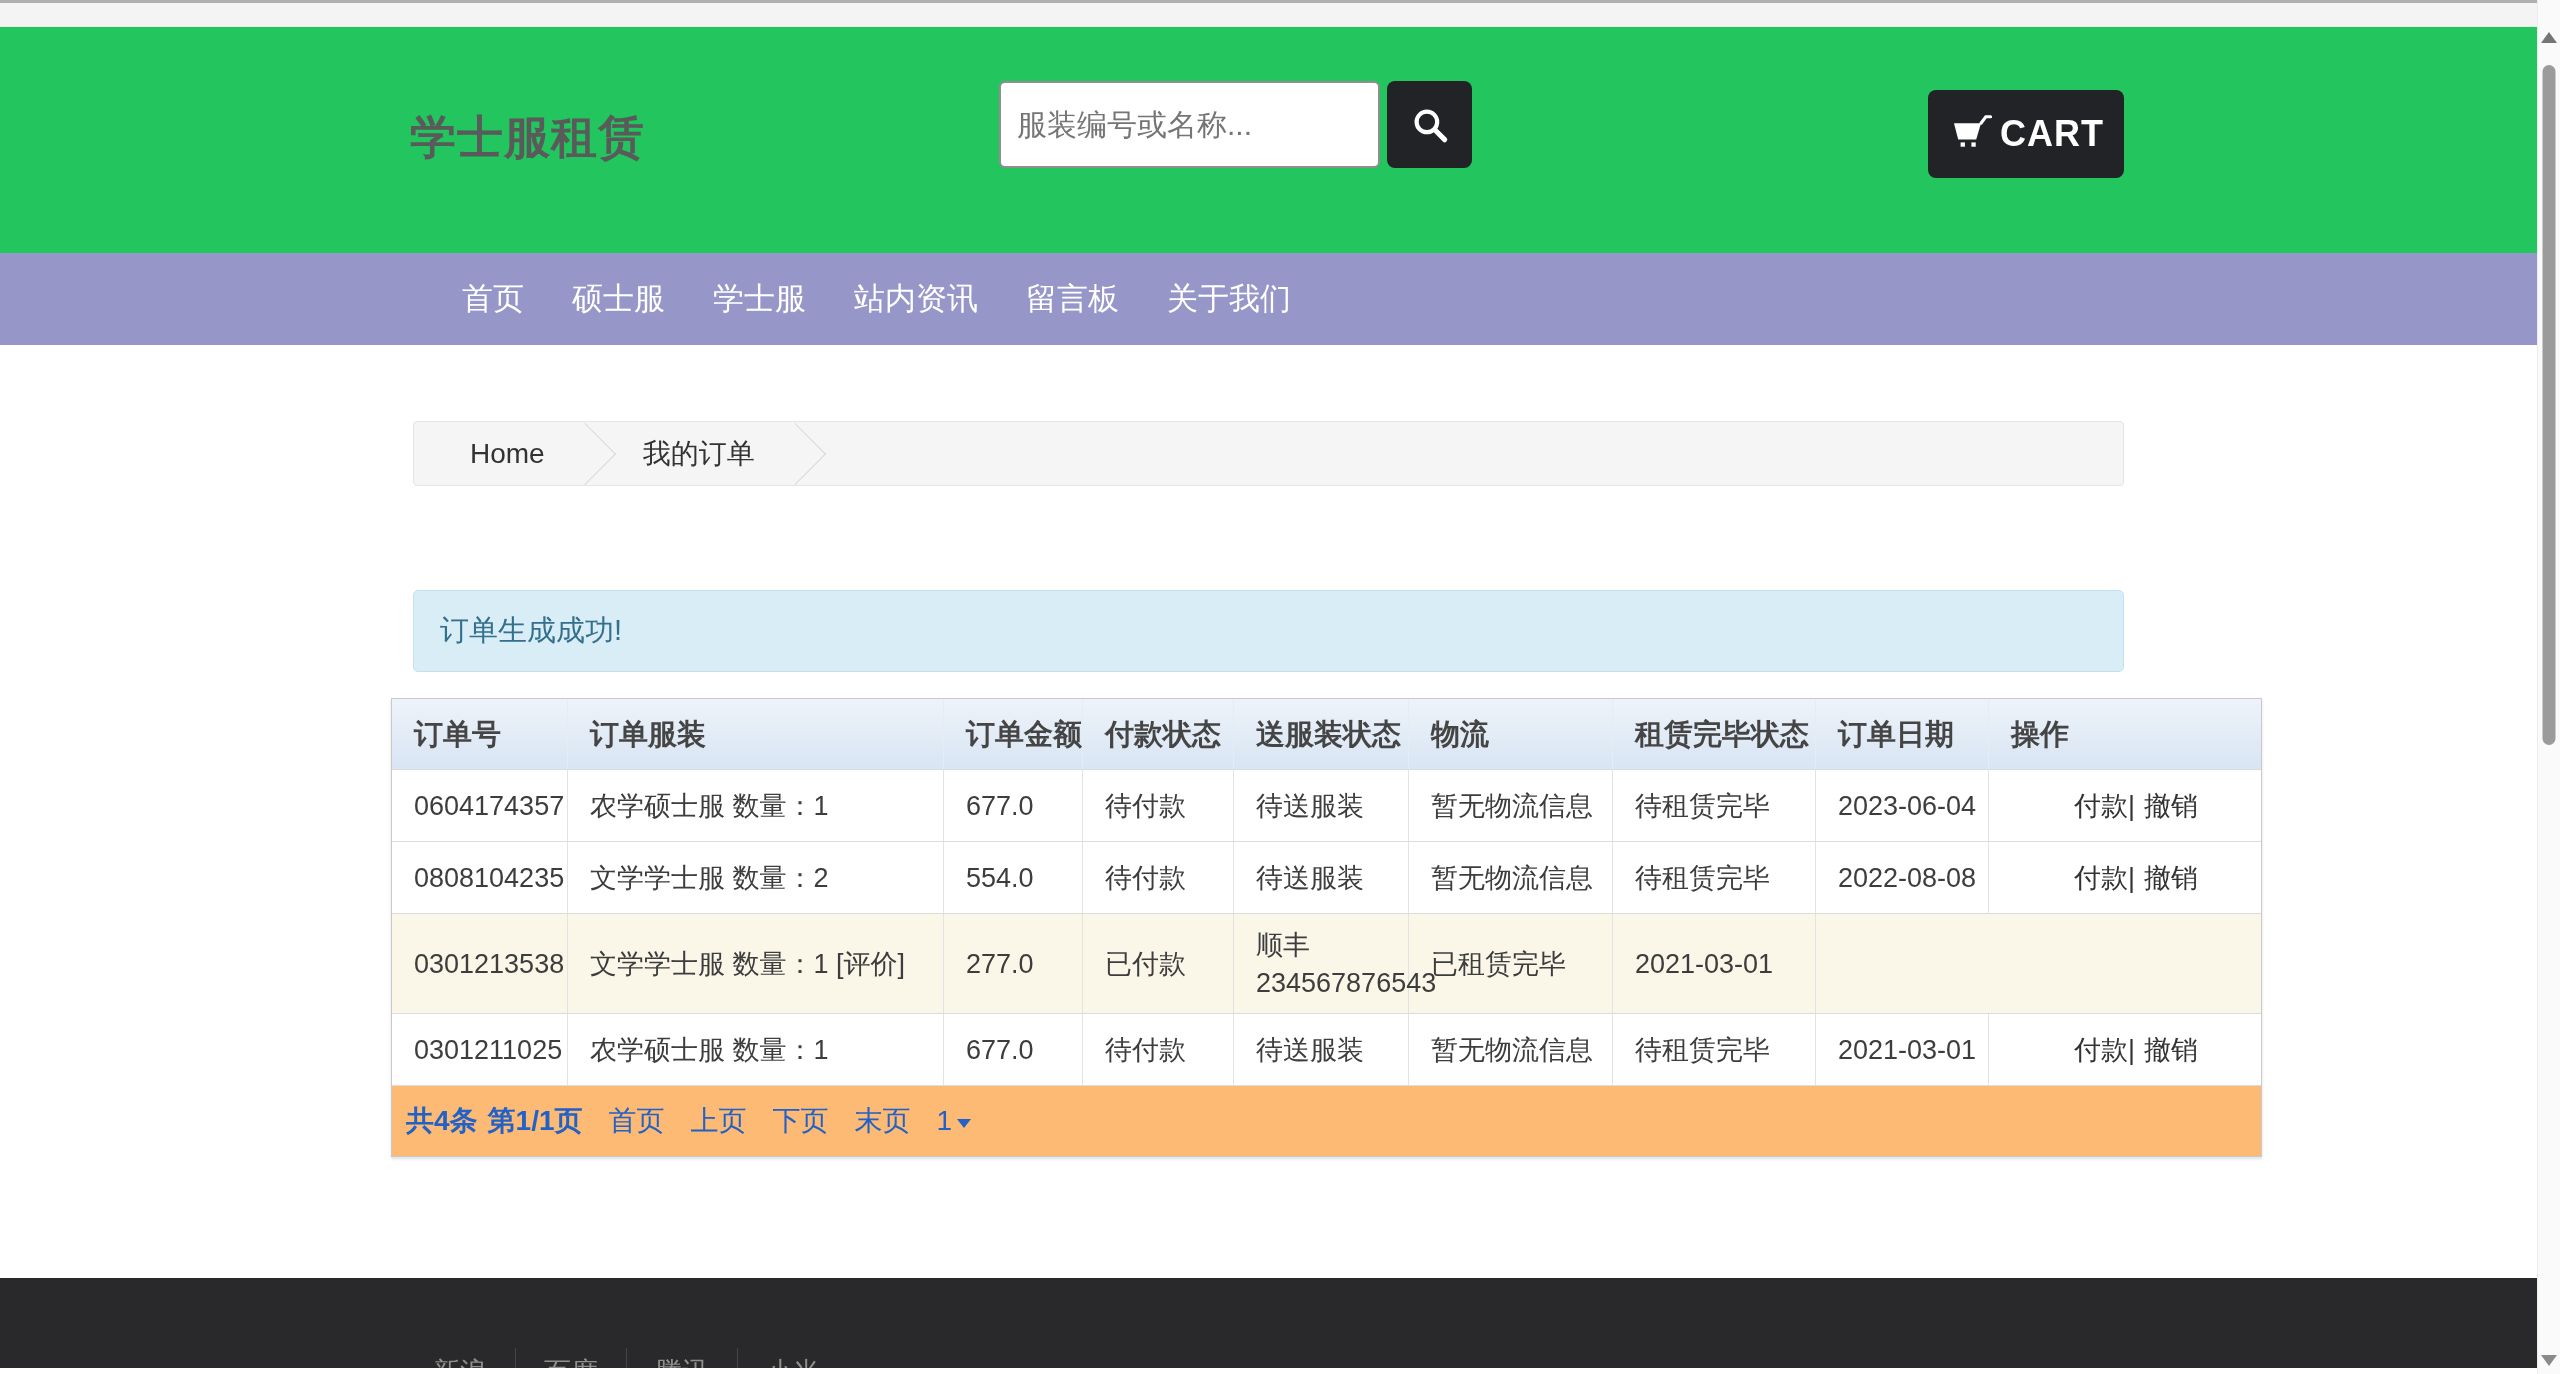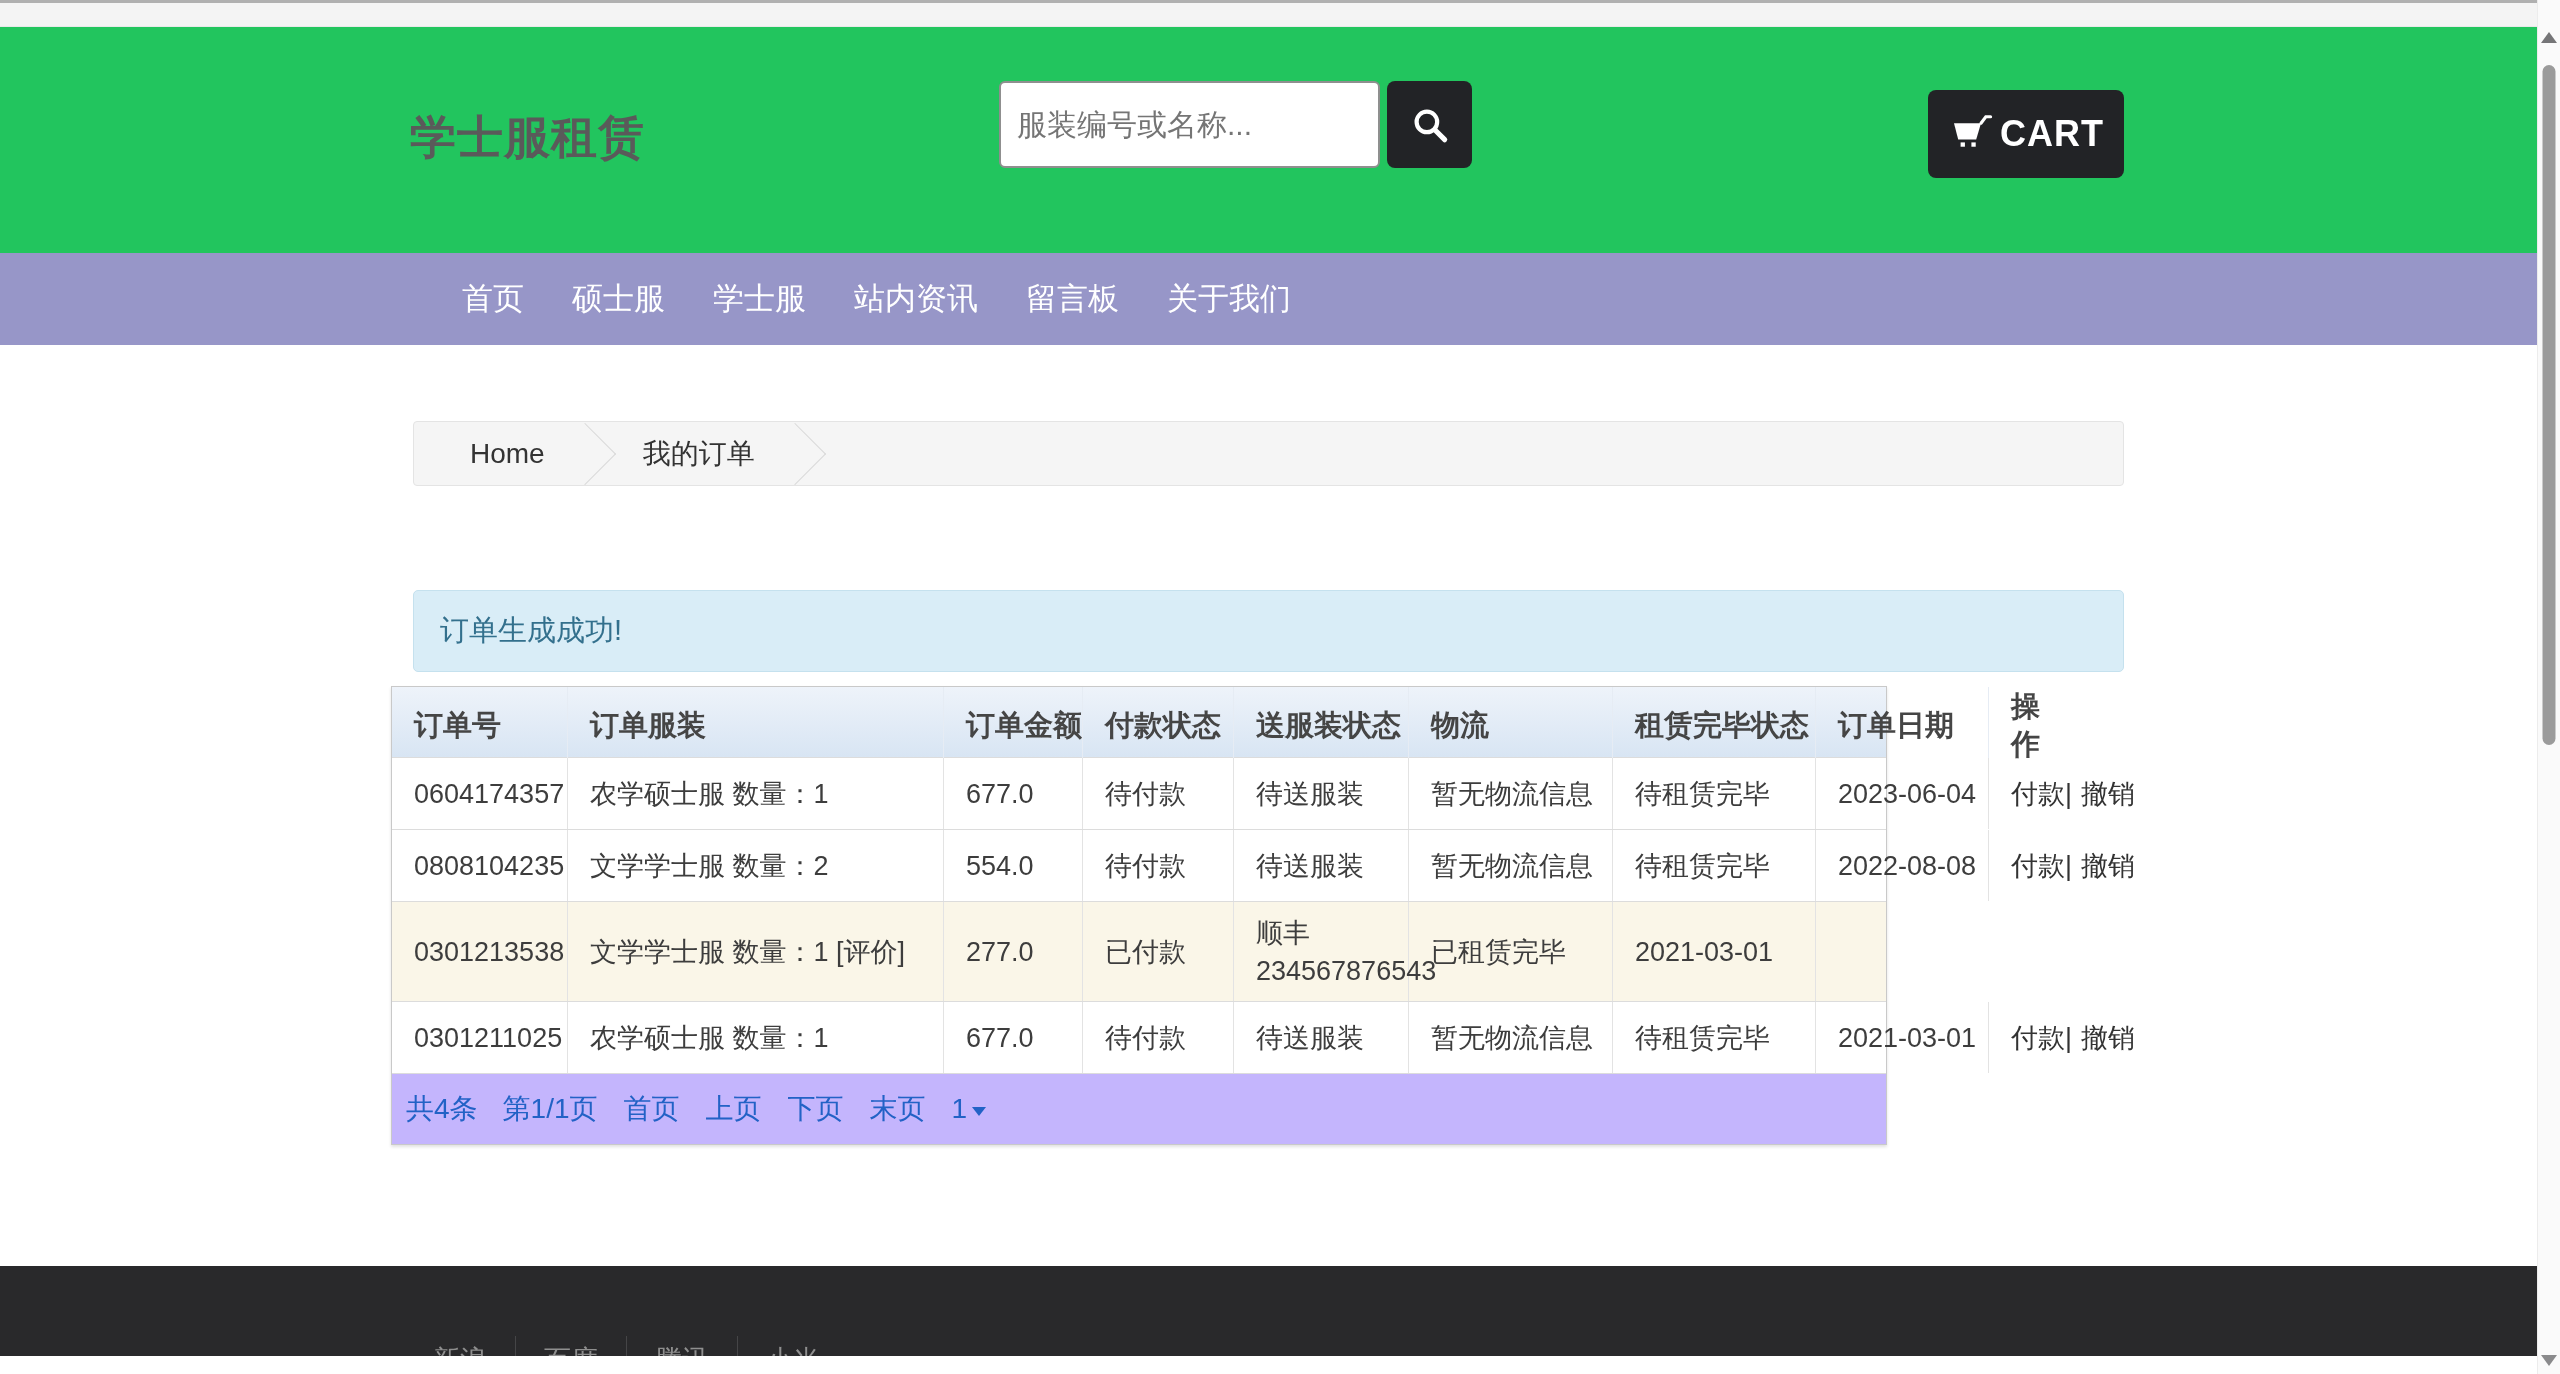--- a/index.html
+++ b/index.html
@@ -32,38 +32,38 @@
   .crumb { font-size:28px; color:#333; }
   .crumb.link { cursor:pointer; }
   .crumb-sep { width:44px; height:44px; border-top:1px solid #d8d8d8; border-right:1px solid #d8d8d8; transform:rotate(45deg); margin:0 36px 0 18px; flex:0 0 auto; }
 
   .main-wrap { width:1755px; margin:0 auto; }
 
   
   .alert-info { margin:104px 22px 4px; width:1711px; height:82px; background:#d9edf7; border:1px solid #c5e1ee; border-radius:5px; display:flex; align-items:center; padding-left:26px; font-size:29px; color:#33708d; }
 
   
-  .orders-panel { margin-top:14px; width:1496px; border:1px solid #c9c9c9; background:#c4b5fd; box-shadow:0 2px 3px rgba(0,0,0,.12); }
+  .orders-panel { margin-top:26px; width:1871px; border:1px solid #c9c9c9; background:#fdba74; box-shadow:0 2px 3px rgba(0,0,0,.12); }
   .trow { display:grid; grid-template-columns:176px 376px 139px 151px 175px 204px 203px 173px 1fr; }
   .trow > div { padding:0 0 0 22px; display:flex; flex-direction:column; justify-content:center; border-right:1px solid #e3e3e3; font-size:27px; line-height:38px; }
   .trow > div:last-child { border-right:none; }
   .thead { height:70px; background:linear-gradient(#eef3fa,#d8e5f3); }
   .thead > div { font-size:29px; font-weight:bold; color:#454545; border-right:1px solid #e6ecf4; }
   .tbody-row { height:72px; border-top:1px solid #dcdcdc; background:#fff; }
   .tbody-row.tall { height:100px; }
   .tbody-row.highlight { background:#faf6e8; }
   .action-cell { flex-direction:row !important; align-items:center; gap:0; white-space:nowrap; }
   .action-link { color:#333; cursor:pointer; }
   .action-sep { color:#333; }
   .action-cell .cancel { margin-left:9px; }
 
   
   .pagination-row { height:71px; border-top:1px solid #dcdcdc; display:flex; align-items:center; padding-left:14px; font-size:28px; color:#2262c6; gap:26px; }
   .pg-static { color:#2262c6; }
-  .pg-group { display:flex; gap:25px; }
+  .pg-group { display:flex; gap:10px;font-weight:bold; }
   .pg-link { color:#2262c6; cursor:pointer; }
   .page-select { display:flex; align-items:center; gap:5px; cursor:pointer; color:#2262c6; }
   .caret-down { width:0; height:0; border-left:7px solid transparent; border-right:7px solid transparent; border-top:9px solid #2262c6; margin-top:4px; }
 
   
   .site-footer { margin-top:121px; height:90px; background:#29292b; position:relative; overflow:hidden; }
   .footer-links { position:absolute; top:70px; left:calc((100% - 1755px)/2 + 14px); display:flex; align-items:flex-start; }
   .footer-link { width:110px; text-align:center; font-size:27px; color:#8f8f8f; cursor:pointer; padding-top:6px; }
   .fsep { width:1px; height:60px; background:#454547; }
 

